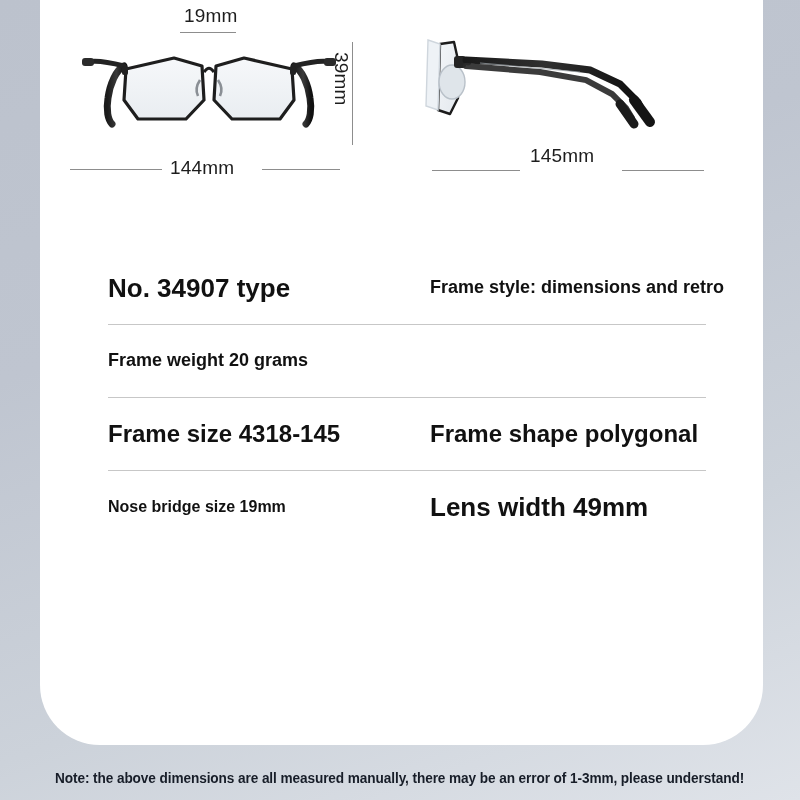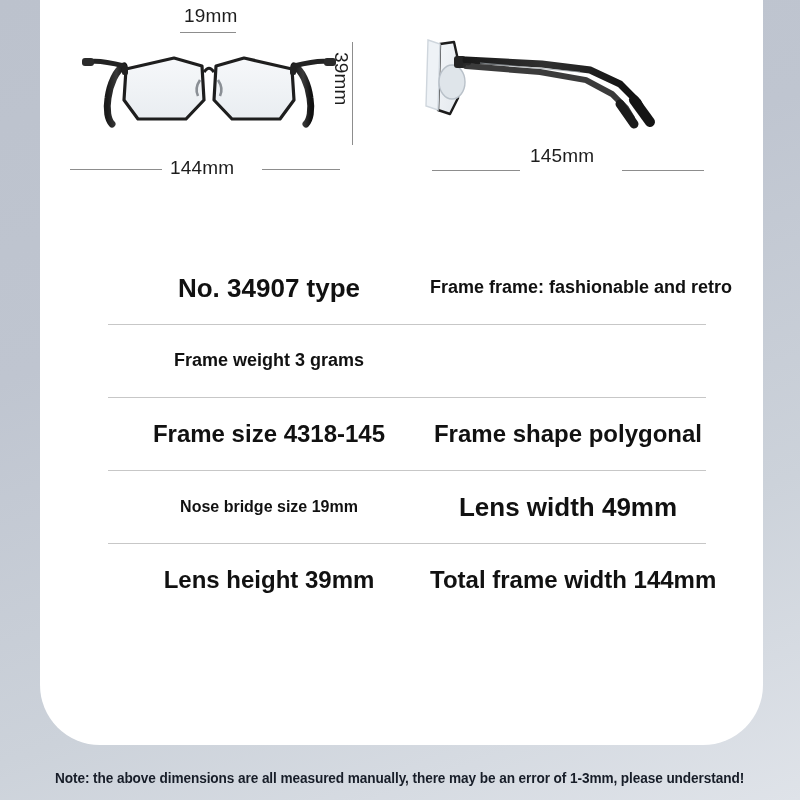--- a/index.html
+++ b/index.html
@@ -92,21 +92,20 @@
     align-items: center;
     height: 72px;
     border-bottom: 1px solid #c7c7c7;
   }
   .spec-row:last-child { border-bottom: none; }
   .spec-cell {
     color: #111111;
     font-weight: bold;
     line-height: 1.1;
     white-space: nowrap;
-    text-align: center;
   }
   .spec-cell.left  { width: 322px; flex: 0 0 322px; }
   .spec-cell.right { flex: 1 1 auto; }
 
   .sz-xl { font-size: 26px; }
   .sz-lg { font-size: 24px; }
   .sz-md { font-size: 18px; }
   .sz-sm { font-size: 16px; }
   .sz-xs { font-size: 15px; }
 
@@ -213,41 +212,37 @@
 
     <div class="dim-line h" id="line-145-l"></div>
     <div class="dim-label" id="label-145">145mm</div>
     <div class="dim-line h" id="line-145-r"></div>
   </div>
 
   <div id="spec-table">
 
     <div class="spec-row">
       <div class="spec-cell left sz-xl">No. 34907 type</div>
-      <div class="spec-cell right sz-md">Frame frame: fashionable and retro</div>
-    </div>
-
-    <div class="spec-row">
-      <div class="spec-cell left sz-md">Frame weight 3 grams</div>
+      <div class="spec-cell right sz-md">Frame style: dimensions and retro</div>
+    </div>
+
+    <div class="spec-row">
+      <div class="spec-cell left sz-md">Frame weight 20 grams</div>
     </div>
 
     <div class="spec-row">
       <div class="spec-cell left sz-lg">Frame size 4318-145</div>
       <div class="spec-cell right sz-lg">Frame shape polygonal</div>
     </div>
 
     <div class="spec-row">
       <div class="spec-cell left sz-sm">Nose bridge size 19mm</div>
       <div class="spec-cell right sz-xl">Lens width 49mm</div>
     </div>
 
-    <div class="spec-row">
-      <div class="spec-cell left sz-lg">Lens height 39mm</div>
-      <div class="spec-cell right sz-lg">Total frame width 144mm</div>
-    </div>
 
   </div>
 
   <div id="note">
     <span>Note: the above dimensions are all measured manually, there may be an error of 1-3mm, please understand!</span>
   </div>
 
 </div>
 
 </body></html>

